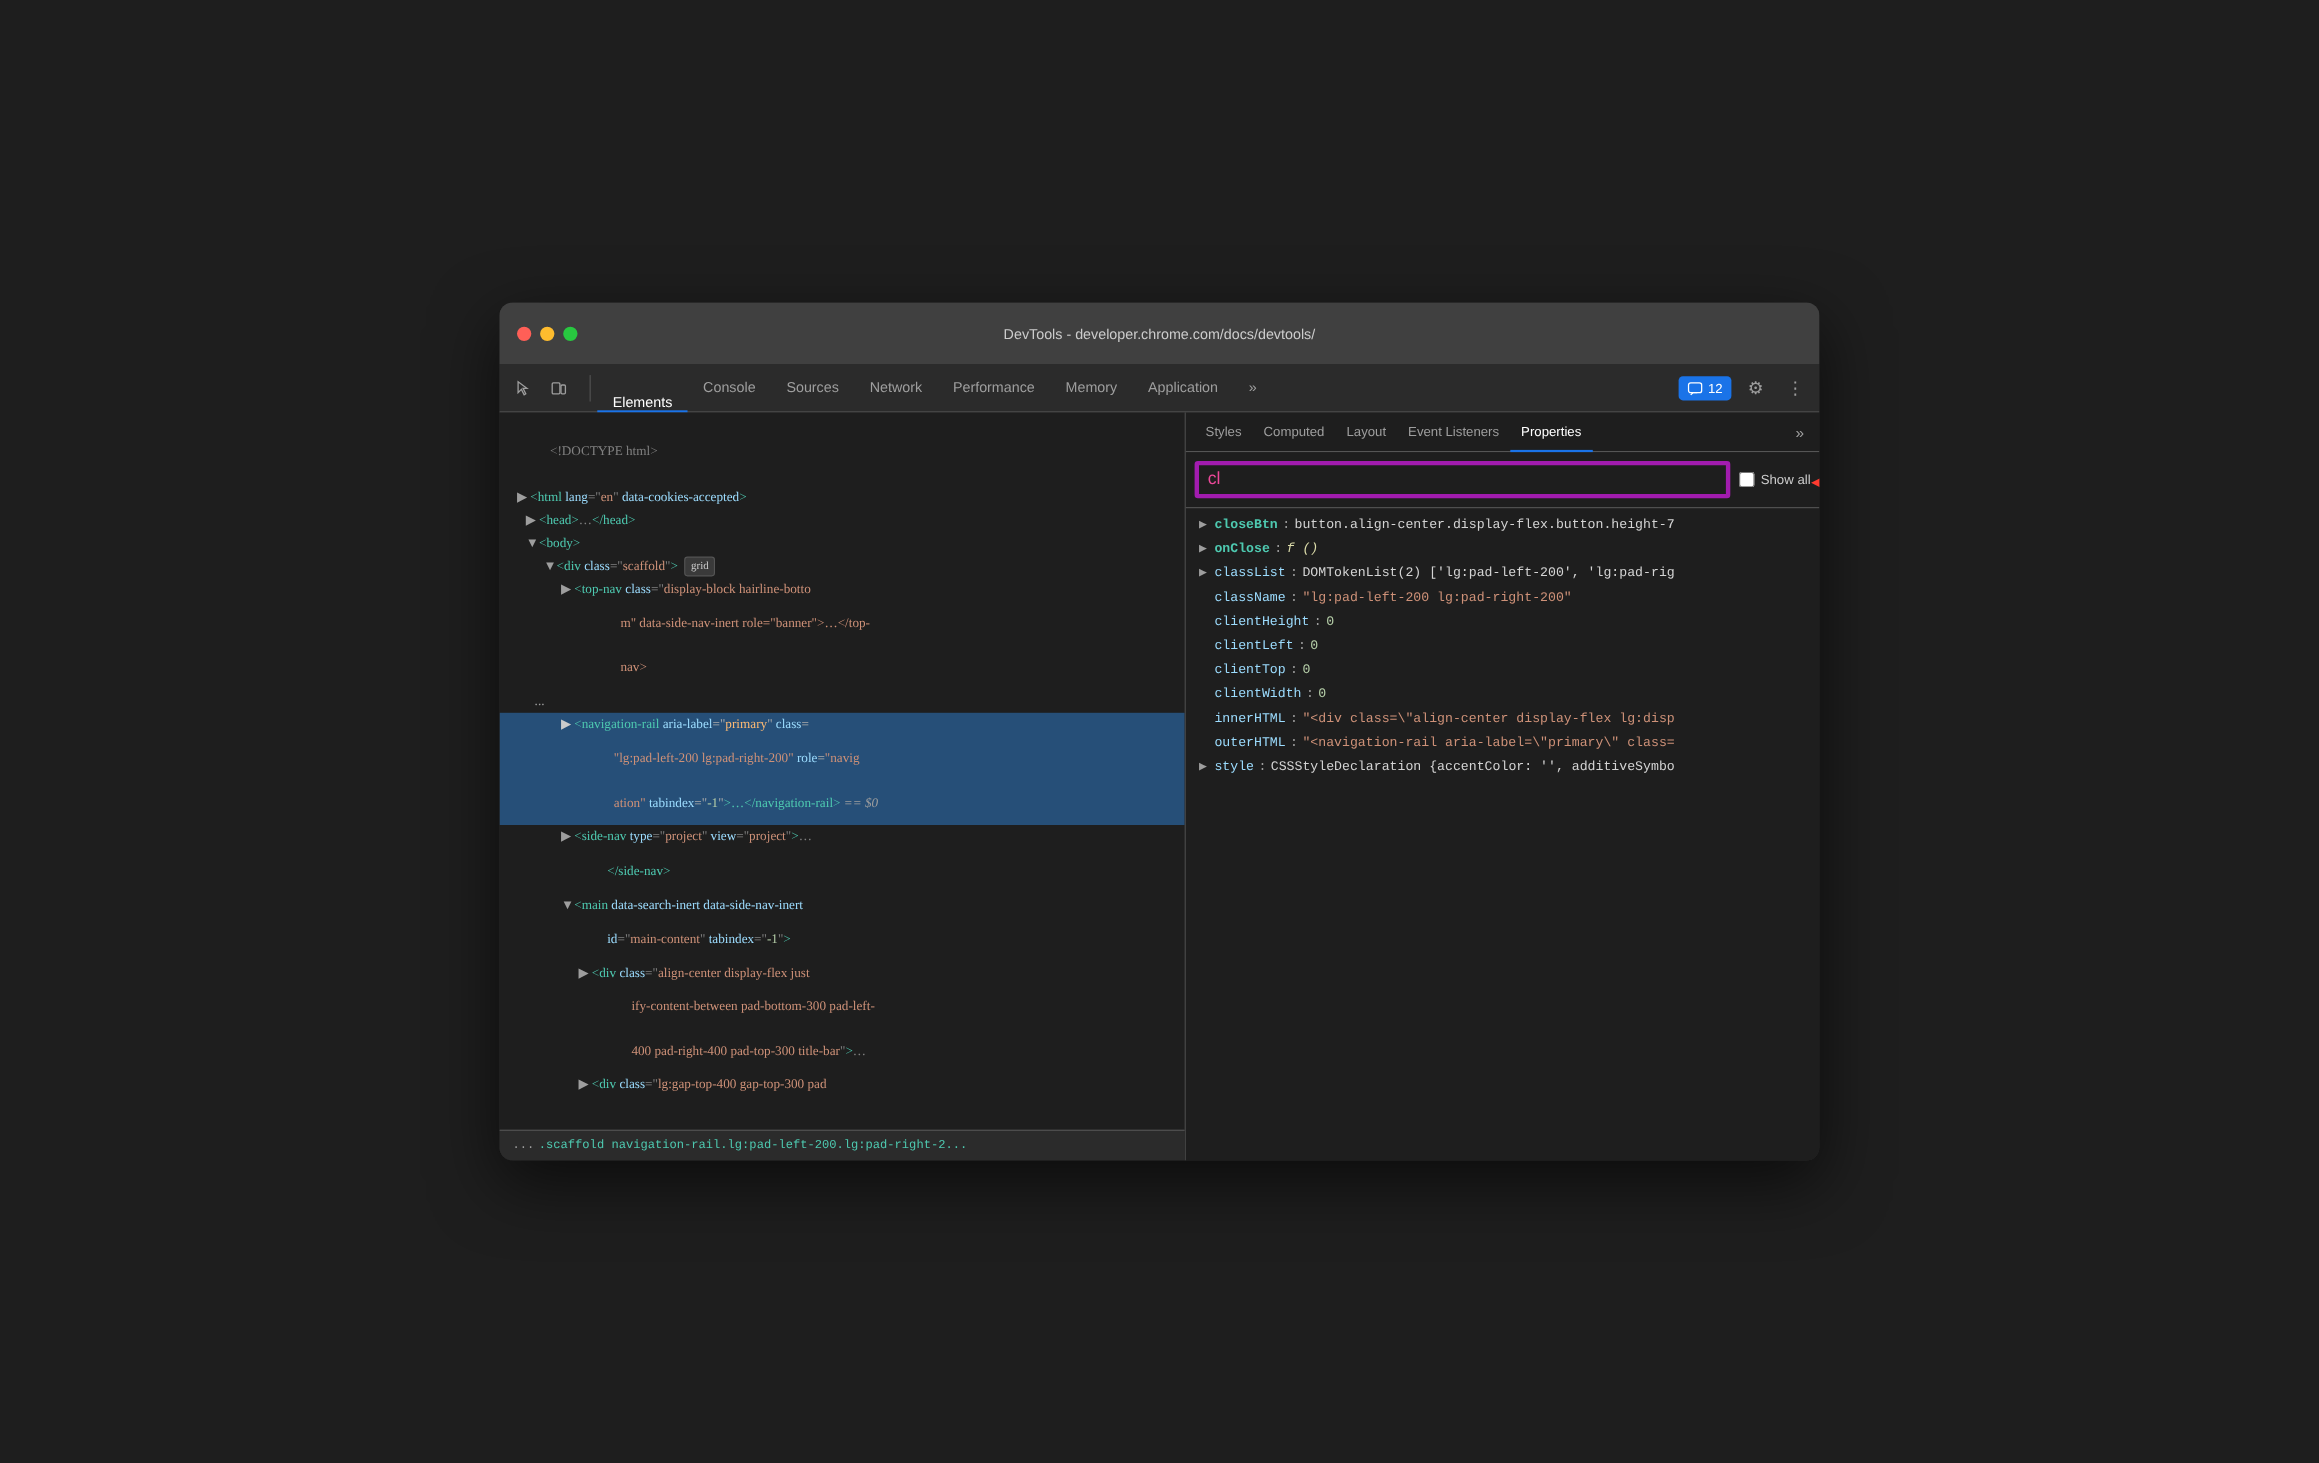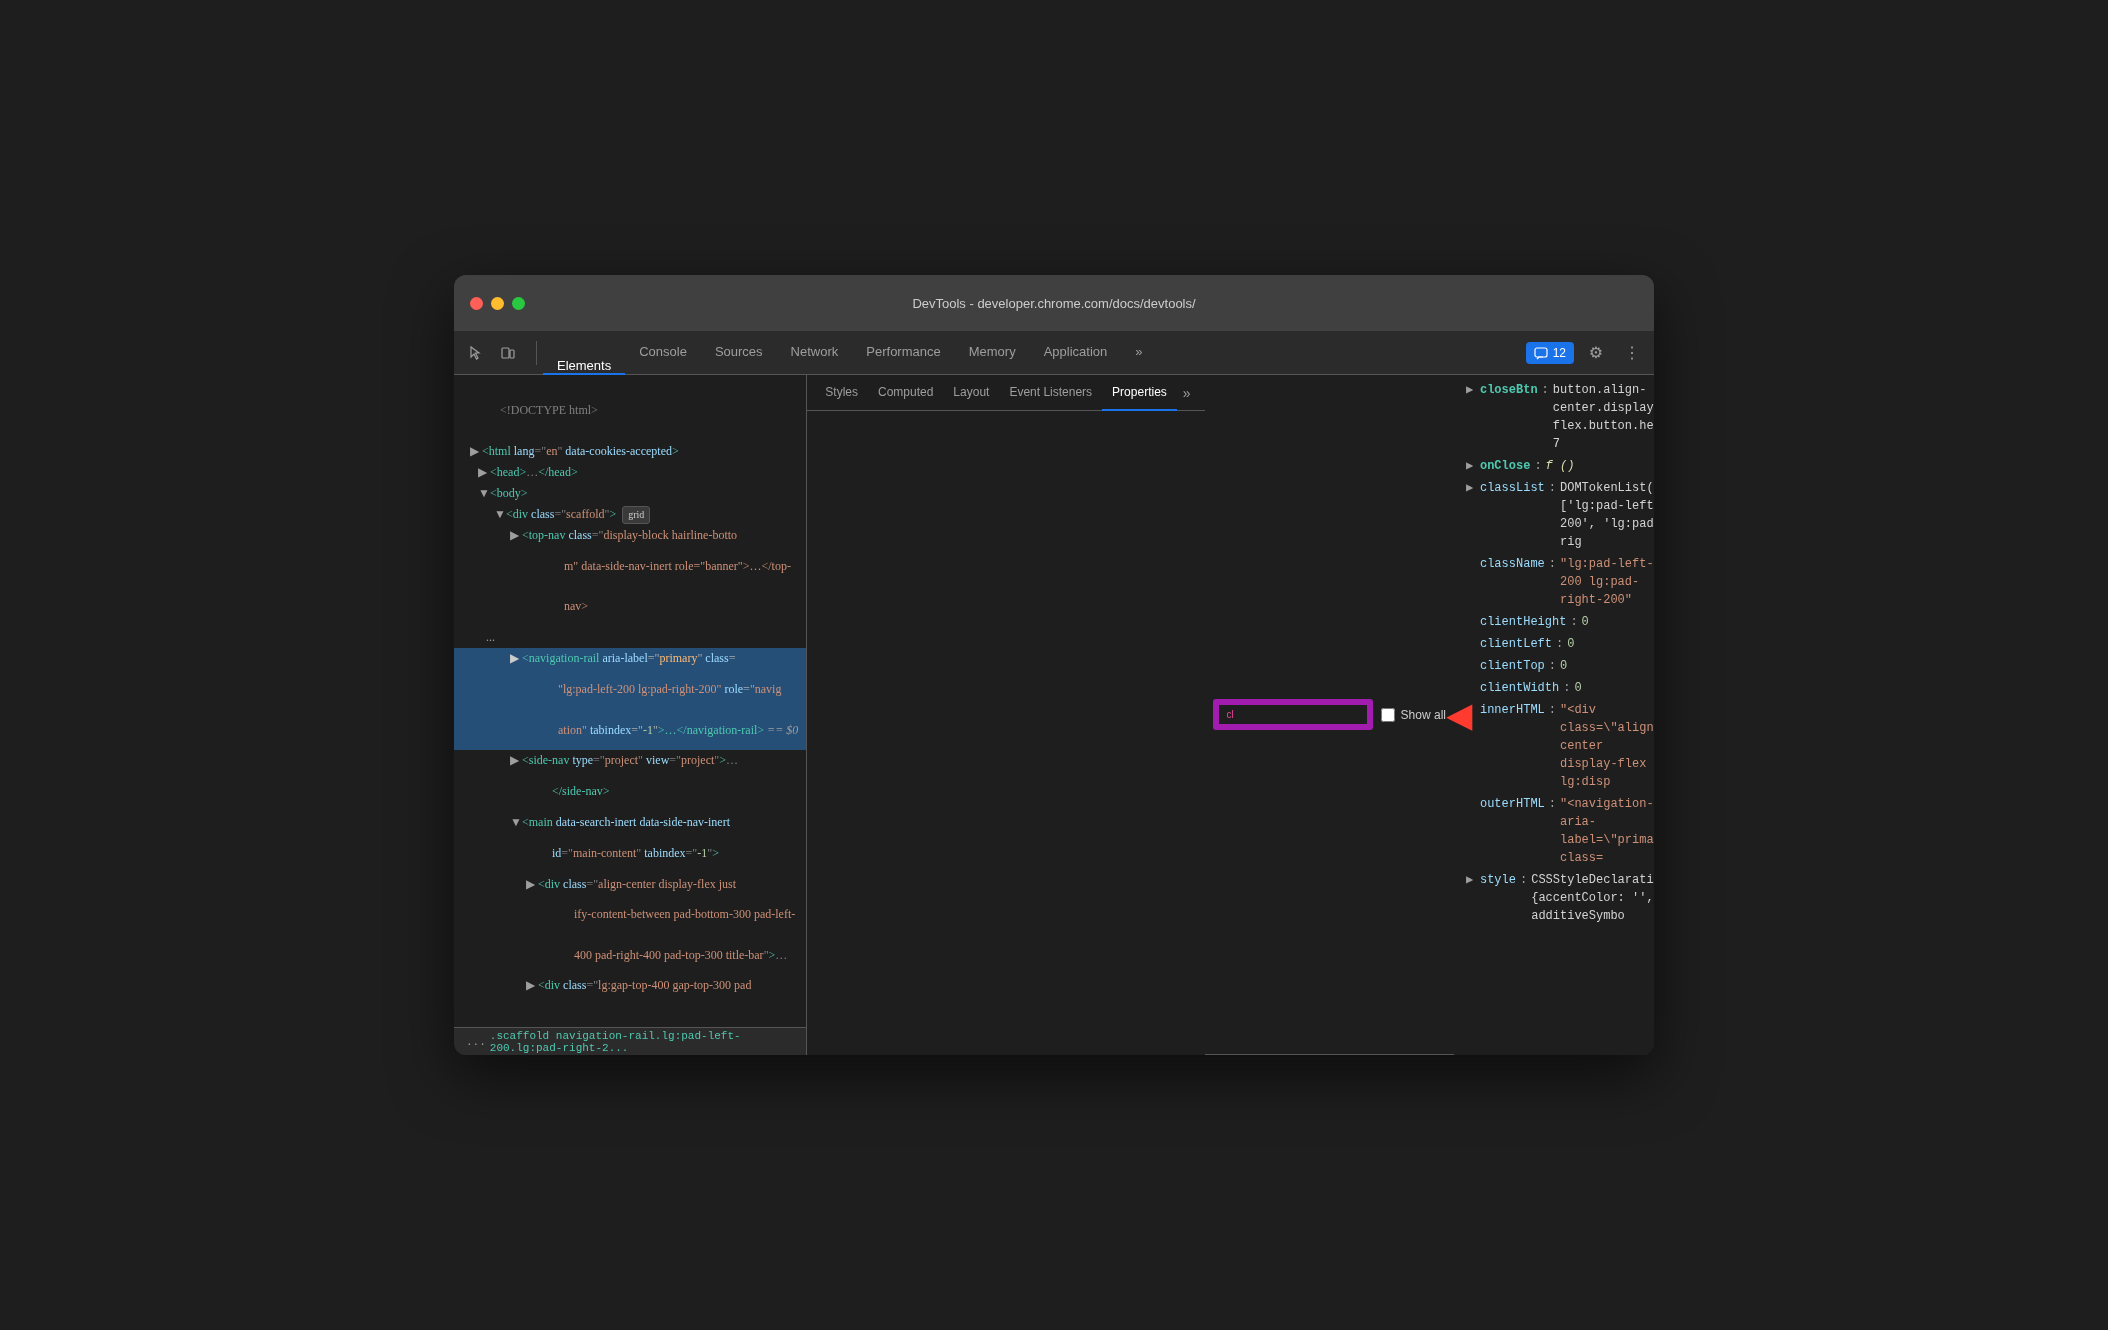--- a/index.html
+++ b/index.html
@@ -187,21 +187,21 @@
       color: #9e9e9e;
       cursor: pointer;
     }
     .indent-1 { padding-left: 24px; }
     .indent-2 { padding-left: 40px; }
     .indent-3 { padding-left: 56px; }
     
     .properties-panel {
       flex: 1;
       display: flex;
-      flex-direction: row;
+      flex-direction: column;
       background: #1e1e1e;
     }
     .panel-tabs {
       display: flex;
       align-items: center;
       border-bottom: 1px solid #555;
       padding: 0 8px;
       height: 36px;
     }
     .panel-tab {
@@ -229,25 +229,25 @@
     .search-bar {
       display: flex;
       align-items: center;
       padding: 8px;
       border-bottom: 1px solid #555;
       gap: 8px;
     }
     .search-input {
       flex: 1;
       background: transparent;
-      border: 6px solid #a21caf;
+      border: 4px solid #a21caf;
       border-radius: 3px;
       padding: 4px 8px;
       color: #ec4899;
-      font-size: 10px;
+      font-size: 16px;
       outline: none;
     }
     .show-all-label {
       display: flex;
       align-items: center;
       gap: 6px;
       color: #ccc;
       font-size: 12px;
       white-space: nowrap;
     }

